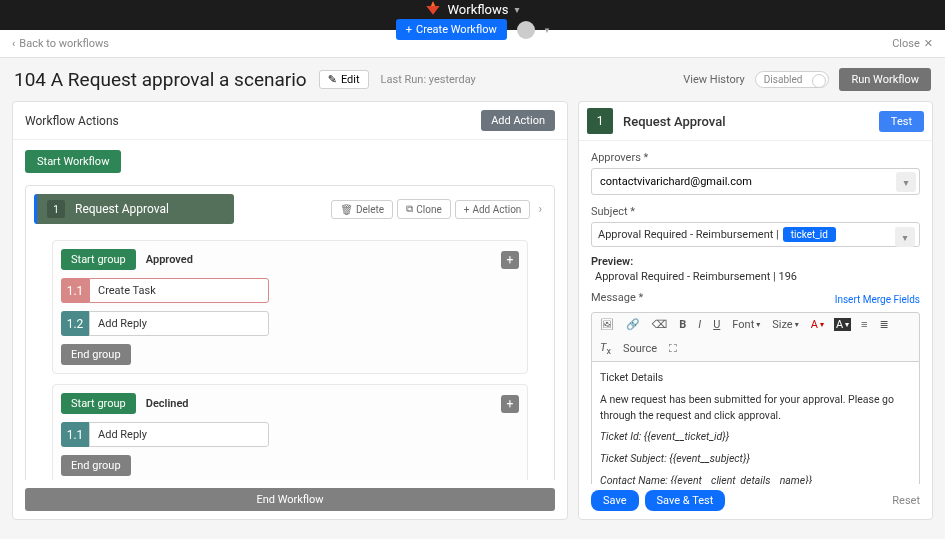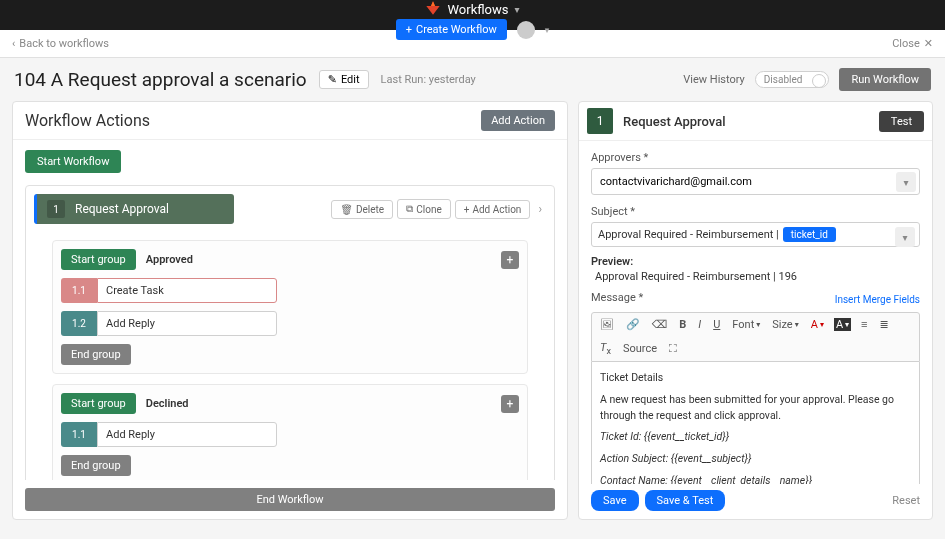--- a/index.html
+++ b/index.html
@@ -19,52 +19,52 @@
 .edit-btn { background: #fff; border: 1px solid #d0d0d0; padding: 2px 8px; border-radius: 3px; font-size: 11px; display: flex; align-items: center; gap: 4px; cursor: pointer; }
 .last-run { color: #888; font-size: 11px; }
 .title-right { display: flex; align-items: center; gap: 10px; }
 .view-history { color: #666; font-size: 11px; cursor: pointer; }
 .toggle-pill { background: #fff; border: 1px solid #d0d0d0; border-radius: 12px; padding: 2px 26px 2px 8px; font-size: 10px; color: #888; position: relative; cursor: pointer; }
 .toggle-knob { position: absolute; right: 2px; top: 2px; width: 14px; height: 14px; border: 1px solid #ccc; border-radius: 50%; background: #fff; }
 .run-btn { background: #737373; color: #fff; border: none; padding: 5px 12px; border-radius: 3px; font-size: 11px; cursor: pointer; }
 .main { display: flex; gap: 10px; padding: 0 12px 12px; height: calc(539px - 30px - 28px - 50px); }
 .left-panel { flex: 1; background: #fff; border: 1px solid #e0e0e0; border-radius: 4px; display: flex; flex-direction: column; overflow: hidden; }
 .wa-header { display: flex; justify-content: space-between; align-items: center; padding: 8px 12px; border-bottom: 1px solid #eee; }
-.wa-title { font-size: 16px; color: #333; }
+.wa-title { font-size: 12px; color: #333; }
 .add-action-btn { background: #6c757d; color: #fff; border: none; padding: 4px 10px; border-radius: 3px; font-size: 11px; cursor: pointer; }
 .wa-body { padding: 10px 12px; overflow-y: auto; flex: 1; }
 .start-wf { background: #2e8555; color: #fff; border: none; padding: 5px 12px; border-radius: 3px; font-size: 11px; cursor: pointer; margin-bottom: 12px; }
 .action-card { border: 1px solid #e0e0e0; border-radius: 4px; margin-bottom: 10px; background: #fff; }
 .action-head { display: flex; align-items: center; justify-content: space-between; padding: 6px 8px; border-left: 3px solid #0d6efd; }
 .action-head.sel { background: #54705a; color: #fff; border-left: 3px solid #0d6efd; border-radius: 3px; margin: 4px; padding: 6px 10px; }
 .ah-left { display: flex; align-items: center; gap: 10px; }
 .num-badge { background: rgba(0,0,0,0.2); color: #fff; width: 18px; height: 18px; border-radius: 2px; display: flex; align-items: center; justify-content: center; font-size: 10px; }
 .ah-title { font-size: 12px; }
 .ah-right { display: flex; align-items: center; gap: 4px; }
 .mini-btn { background: #fff; border: 1px solid #d0d0d0; padding: 3px 8px; border-radius: 3px; font-size: 10px; color: #666; display: flex; align-items: center; gap: 3px; cursor: pointer; }
 .chev { color: #999; cursor: pointer; padding: 0 4px; }
 .group-box { margin: 8px 26px 10px; border: 1px solid #e8e8e8; border-radius: 4px; padding: 8px; background: #fdfdfd; }
 .group-head { display: flex; align-items: center; justify-content: space-between; margin-bottom: 8px; }
 .gh-left { display: flex; align-items: center; gap: 10px; }
 .start-group { background: #2e8555; color: #fff; border: none; padding: 4px 10px; border-radius: 3px; font-size: 11px; cursor: pointer; }
 .group-label { font-size: 11px; font-weight: 600; color: #333; }
 .plus-box { background: #808080; color: #fff; width: 18px; height: 18px; border-radius: 3px; display: flex; align-items: center; justify-content: center; font-size: 12px; cursor: pointer; }
 .step-row { display: flex; align-items: stretch; margin-bottom: 8px; }
-.step-num { color: #fff; width: 36px; display: flex; align-items: center; justify-content: center; font-size: 10px; border-radius: 3px 0 0 3px; }
+.step-num { color: #fff; width: 28px; display: flex; align-items: center; justify-content: center; font-size: 12px; border-radius: 3px 0 0 3px; }
 .sn-pink { background: #d98888; }
 .sn-teal { background: #4a8a8a; }
 .step-body { flex: 0 0 180px; border: 1px solid #d0d0d0; border-radius: 0 3px 3px 0; padding: 5px 8px; font-size: 11px; color: #333; background: #fff; }
 .step-body.pink { border-color: #d98888; }
 .end-group { background: #808080; color: #fff; border: none; padding: 4px 10px; border-radius: 3px; font-size: 11px; cursor: pointer; }
 .end-wf { background: #808080; color: #fff; border: none; padding: 5px 12px; border-radius: 3px; font-size: 11px; cursor: pointer; margin: 8px 12px; }
 .right-panel { width: 355px; background: #fff; border: 1px solid #e0e0e0; border-radius: 4px; display: flex; flex-direction: column; overflow: hidden; }
 .rp-head { display: flex; align-items: center; padding: 6px 8px; border-bottom: 1px solid #eee; gap: 10px; }
 .rp-num { background: #2f5b3f; color: #fff; width: 26px; height: 26px; display: flex; align-items: center; justify-content: center; font-size: 12px; border-radius: 2px; }
 .rp-title { font-size: 13px; font-weight: 500; flex: 1; }
-.test-btn { background: #404040; color: #fff; border: none; padding: 4px 12px; border-radius: 3px; font-size: 11px; cursor: pointer; }
+.test-btn { background: #3b82f6; color: #fff; border: none; padding: 4px 12px; border-radius: 3px; font-size: 11px; cursor: pointer; }
 .rp-body { padding: 10px 12px; overflow-y: auto; flex: 1; font-size: 11px; }
 .field-label { font-size: 11px; color: #555; margin-bottom: 4px; }
 .field-wrap { position: relative; margin-bottom: 10px; }
 .text-input { width: 100%; border: 1px solid #d0d0d0; border-radius: 3px; padding: 6px 28px 6px 8px; font-size: 11px; }
 .chev-down { position: absolute; right: 4px; top: 4px; width: 20px; height: 20px; background: #eee; border-radius: 3px; display: flex; align-items: center; justify-content: center; color: #888; cursor: pointer; font-size: 10px; }
 .subject-row { display: flex; align-items: center; gap: 4px; border: 1px solid #d0d0d0; border-radius: 3px; padding: 4px 28px 4px 6px; position: relative; margin-bottom: 8px; }
 .subject-text { font-size: 11px; }
 .pill { background: #0d6efd; color: #fff; padding: 2px 8px; border-radius: 3px; font-size: 10px; }
 .preview-label { font-size: 11px; font-weight: 600; margin-bottom: 2px; }
 .preview-text { font-size: 11px; color: #333; margin-bottom: 8px; padding-left: 4px; }
@@ -258,21 +258,21 @@
         <span class="tb-btn">≡</span>
         <span class="tb-btn">≣</span>
         <span class="tb-btn"><i>T</i><sub>x</sub></span>
         <span class="tb-btn"><span>Source</span></span>
         <span class="tb-btn">⛶</span>
       </div>
       <div class="editor">
         <p>Ticket Details</p>
         <p>A new request has been submitted for your approval. Please go through the request and click approval.</p>
         <p class="it">Ticket Id: {{event__ticket_id}}</p>
-        <p class="it">Action Subject:  {{event__subject}}</p>
+        <p class="it">Ticket Subject:  {{event__subject}}</p>
         <p class="it">Contact Name:  {{event__client_details__name}}</p>
 
       </div>
 
     </div>
     <div class="rp-foot">
       <div class="foot-left">
         <button class="save-btn">Save</button>
         <button class="save-btn">Save &amp; Test</button>
       </div>

